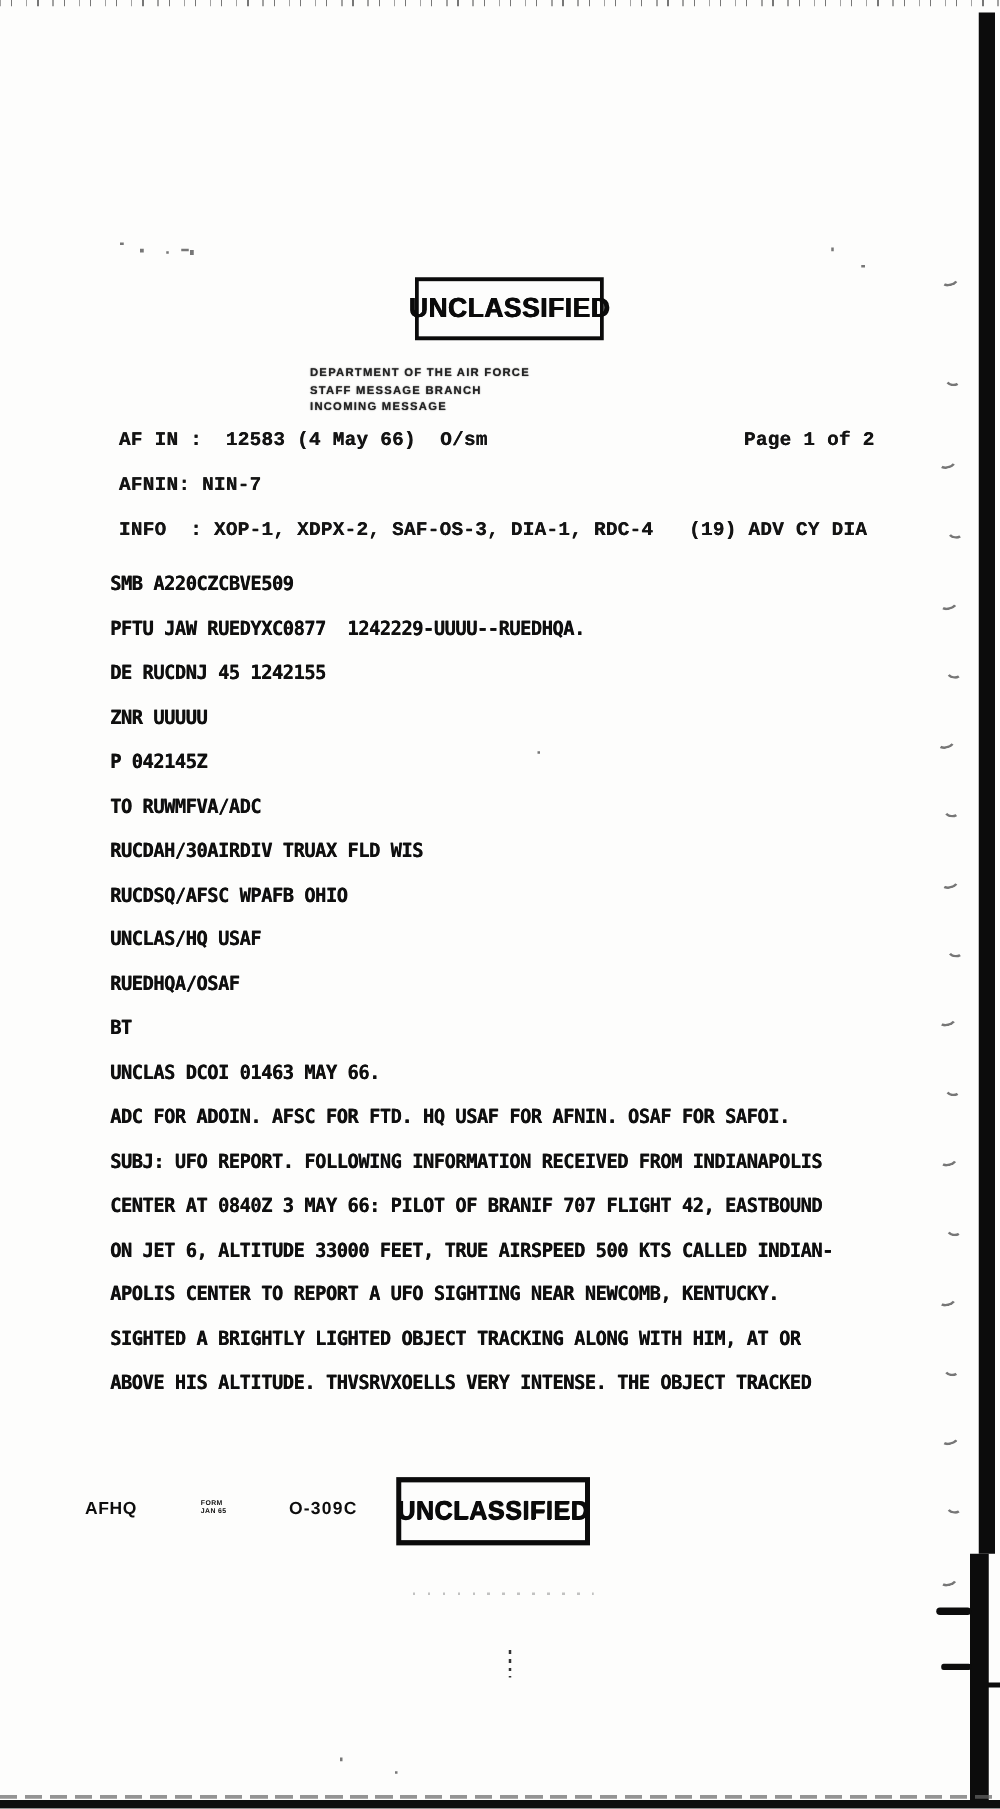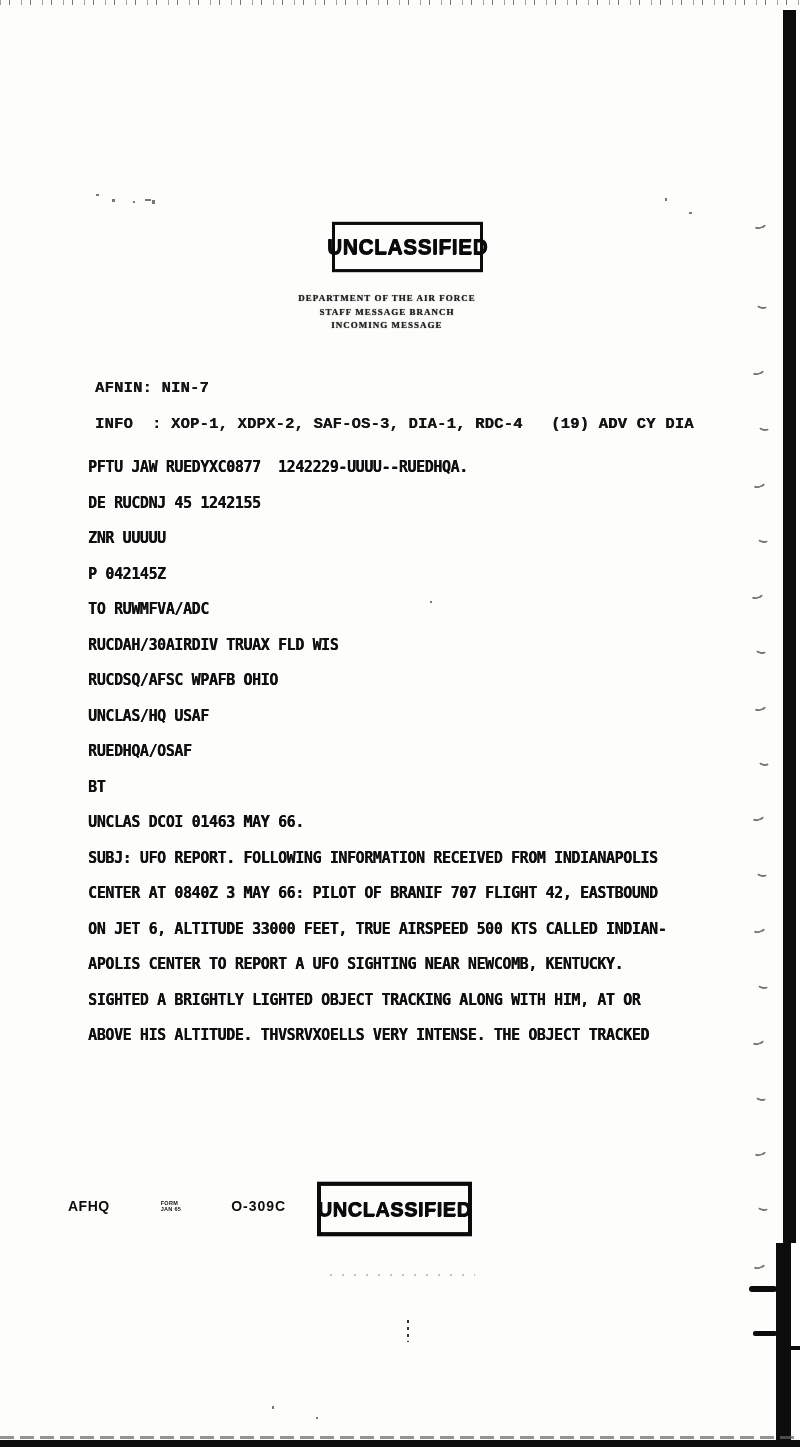--- a/index.html
+++ b/index.html
@@ -41,23 +41,22 @@
     letter-spacing:.5px;
     color:#0b0b0b;
     text-shadow:.7px 0 0 #0b0b0b, 0 .4px 0 #0b0b0b;
     transform:scaleY(1.05);
   }
   .stamp-top{left:332px;top:223px;width:145px;height:42px;font-size:21px;}
   .stamp-bottom{left:317px;top:1183px;width:147px;height:44px;font-size:20px;border-width:4px;}
 
   
   .letterhead{
-    position:absolute;left:237px;top:292px;width:300px;
-    text-align:center;
-    font-family:Liberation Serif, serif;
+    position:absolute;left:248px;top:292px;width:300px;
+    font-family:Liberation Sans, sans-serif;
     font-weight:bold;font-size:9px;line-height:13.5px;
     letter-spacing:1px;color:#242424;
     text-shadow:0 0 1px #333;
     filter:blur(.3px);
   }
 
   
   .hdr{
     position:absolute;left:95px;width:660px;
     font-family:"Liberation Mono", monospace;
@@ -141,37 +140,40 @@
   <div class="stamp stamp-top">
     <span>UNCLASSIFIED</span>
   </div>
 
   <div class="letterhead">
     <div>DEPARTMENT OF THE AIR FORCE</div>
     <div>STAFF MESSAGE BRANCH</div>
     <div>INCOMING MESSAGE</div>
   </div>
 
+  <div class="hdr h1"><span>AF IN :</span><span>  </span><span>12583 (4 May 66)</span><span class="op">O/sm</span><span class="pg">Page 1 of 2</span></div>
 
   <div class="hdr h2"><span>AFNIN:</span><span> </span><span>NIN-7</span></div>
 
   <div class="hdr h3"><span>INFO  :</span><span> </span><span>XOP-1, XDPX-2, SAF-OS-3, DIA-1, RDC-4</span><span>   </span><span>(19) ADV CY DIA</span></div>
 
   <div class="body-block">
+      <div class="msg-line">SMB A220CZCBVE509</div>
       <div class="msg-line">PFTU JAW RUEDYXC0877  1242229-UUUU--RUEDHQA.</div>
       <div class="msg-line">DE RUCDNJ 45 1242155</div>
       <div class="msg-line">ZNR UUUUU</div>
       <div class="msg-line">P 042145Z</div>
       <div class="msg-line">TO RUWMFVA/ADC</div>
       <div class="msg-line">RUCDAH/30AIRDIV TRUAX FLD WIS</div>
       <div class="msg-line">RUCDSQ/AFSC WPAFB OHIO</div>
       <div class="msg-line">UNCLAS/HQ USAF</div>
       <div class="msg-line">RUEDHQA/OSAF</div>
       <div class="msg-line">BT</div>
       <div class="msg-line">UNCLAS DCOI 01463 MAY 66.</div>
+      <div class="msg-line">ADC FOR ADOIN. AFSC FOR FTD. HQ USAF FOR AFNIN. OSAF FOR SAFOI.</div>
       <div class="msg-line">SUBJ: UFO REPORT. FOLLOWING INFORMATION RECEIVED FROM INDIANAPOLIS</div>
       <div class="msg-line">CENTER AT 0840Z 3 MAY 66: PILOT OF BRANIF 707 FLIGHT 42, EASTBOUND</div>
       <div class="msg-line">ON JET 6, ALTITUDE 33000 FEET, TRUE AIRSPEED 500 KTS CALLED INDIAN-</div>
       <div class="msg-line">APOLIS CENTER TO REPORT A UFO SIGHTING NEAR NEWCOMB, KENTUCKY.</div>
       <div class="msg-line">SIGHTED A BRIGHTLY LIGHTED OBJECT TRACKING ALONG WITH HIM, AT OR</div>
       <div class="msg-line">ABOVE HIS ALTITUDE. THVSRVXOELLS VERY INTENSE. THE OBJECT TRACKED</div>
     </div>
 
   <div class="form-id">
     <span class="form-agency">AFHQ</span>

